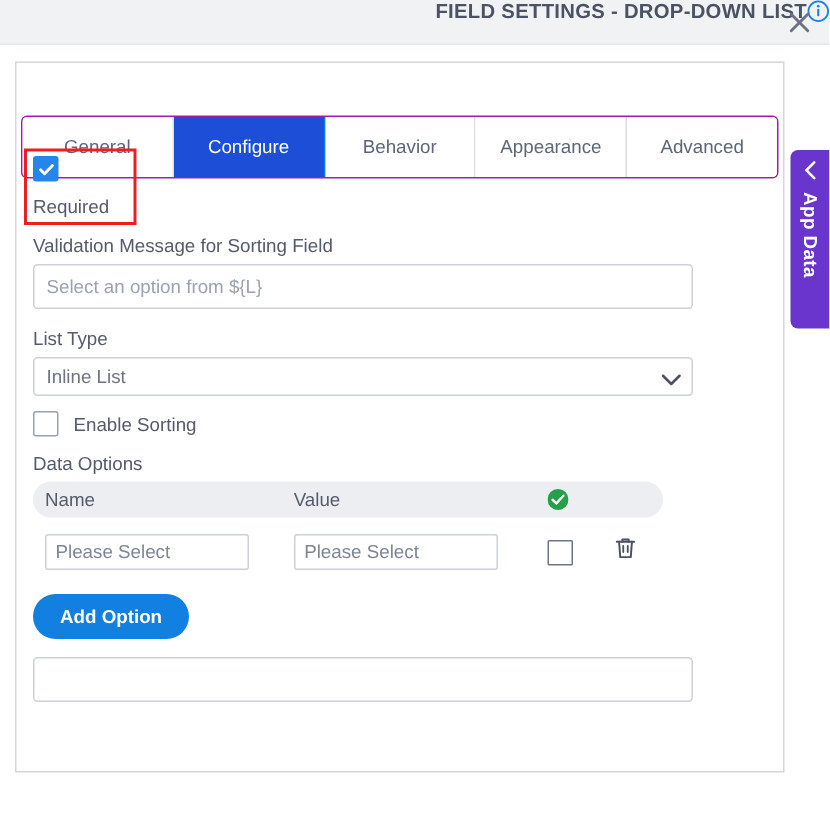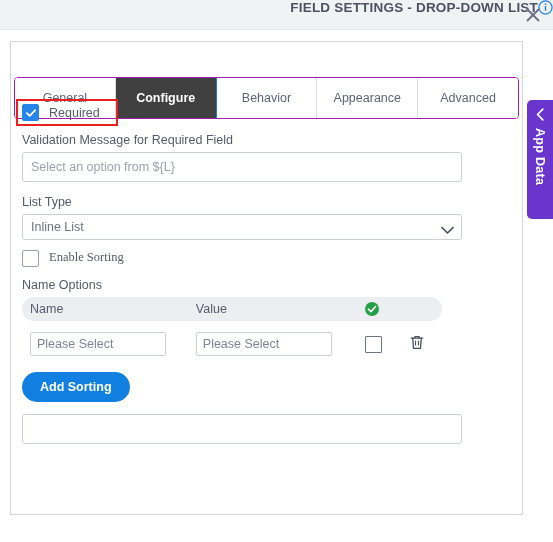--- a/index.html
+++ b/index.html
@@ -98,23 +98,23 @@
     font-size: 12.5px;
     color: #5e6579;
     border-right: 1px solid #d9dce2;
     cursor: pointer;
     box-sizing: border-box;
     background: #fff;
     white-space: nowrap;
   }
   .tab-item:last-child { border-right: none; }
   .tab-item.active {
-    background: #404040;
+    background: #1d4ed8;
     color: #ffffff;
-    font-weight: bold;
+    font-weight: normal;
     border-right-color: #0d7fe0;
   }
 
   
   #form-body {
     position: absolute;
     left: 22px;
     top: 99px;
     width: 440px;
   }
@@ -138,27 +138,28 @@
     padding: 14px 8px;
     background: #fff;
     outline: none;
   }
   .text-input::placeholder { color: #9ba2b0; }
 
   
   #required-row {
     position: relative;
     display: inline-flex;
-    align-items: center;
+    align-items: flex-start;
     gap: 10px;
     border: 2px solid #e8201f;
     padding: 3px 16px 3px 4px;
     box-sizing: border-box;
     margin-left: -6px;
     margin-bottom: 6px;
+    flex-direction: column;
   }
   .cb-checked {
     width: 17px;
     height: 17px;
     background: #2585e8;
     border: 1px solid #2585e8;
     border-radius: 2px;
     box-sizing: border-box;
     display: flex;
     align-items: center;
@@ -207,23 +208,22 @@
   .select-caret {
     position: absolute;
     right: 8px;
     top: 7px;
     pointer-events: none;
   }
 
   
   #sorting-row {
     display: flex;
-    align-items: flex-start;
+    align-items: center;
     gap: 10px;
-    font-family: Liberation Serif, serif;
   }
 
   
   #options-table {
     width: 420px;
   }
   #options-head {
     display: flex;
     align-items: center;
     height: 24px;
@@ -363,21 +363,21 @@
   <div id="required-row">
     <span class="cb-checked">
       <svg width="12" height="12" viewBox="0 0 12 12">
         <polyline points="2,6.2 4.7,8.9 10,3.3" fill="none" stroke="#ffffff" stroke-width="1.9" stroke-linecap="round" stroke-linejoin="round"></polyline>
       </svg>
     </span>
     <span class="cb-label">Required</span>
   </div>
 
   
-  <div class="field-label">Validation Message for Required Field</div>
+  <div class="field-label">Validation Message for Sorting Field</div>
   <input class="text-input" type="text" placeholder="Select an option from ${L}" style="">
 
   <div class="spacer-12"></div>
 
   
   <div class="field-label">List Type</div>
   <div class="select-wrap">
     <div class="select-box">Inline List</div>
     <span class="select-caret">
       <svg width="13" height="9" viewBox="0 0 13 9">
@@ -390,21 +390,21 @@
 
   
   <div id="sorting-row">
     <span class="cb-empty"></span>
     <span class="cb-label">Enable Sorting</span>
   </div>
 
   <div class="spacer-10"></div>
 
   
-  <div class="field-label">Name Options</div>
+  <div class="field-label">Data Options</div>
   <div id="options-table">
     <div id="options-head">
       <div class="col-name">Name</div>
       <div class="col-value">Value</div>
       <div class="col-check">
         <svg width="14" height="14" viewBox="0 0 14 14">
           <circle cx="7" cy="7" r="7" fill="#24a148"></circle>
           <polyline points="3.4,7.2 5.9,9.6 10.6,4.5" fill="none" stroke="#ffffff" stroke-width="1.6" stroke-linecap="round" stroke-linejoin="round"></polyline>
         </svg>
       </div>
@@ -428,21 +428,21 @@
             <path d="M3.7 4.1 L4.5 14.4 h7 L12.3 4.1" fill="none" stroke="#4b5160" stroke-width="1.3" stroke-linecap="round" stroke-linejoin="round"></path>
             <line x1="6.5" y1="7" x2="6.5" y2="11" stroke="#4b5160" stroke-width="1.2" stroke-linecap="round"></line>
             <line x1="9.5" y1="7" x2="9.5" y2="11" stroke="#4b5160" stroke-width="1.2" stroke-linecap="round"></line>
           </svg>
         </span>
       </div>
     </div>
   </div>
 
   
-  <button id="add-option-button">Add Sorting</button>
+  <button id="add-option-button">Add Option</button>
 
   <div class="spacer-12"></div>
 
   
   <input class="text-input" type="text" placeholder="" style="">
 </div>
 
 <div id="app-data-tab">
   <span id="app-data-chevron">
     <svg width="9" height="13" viewBox="0 0 9 13">

